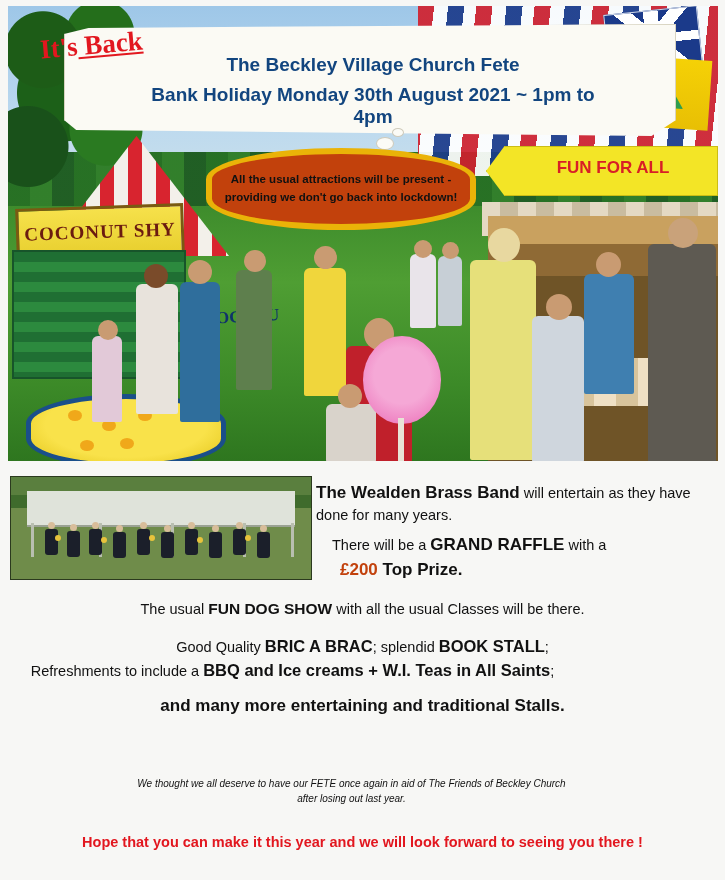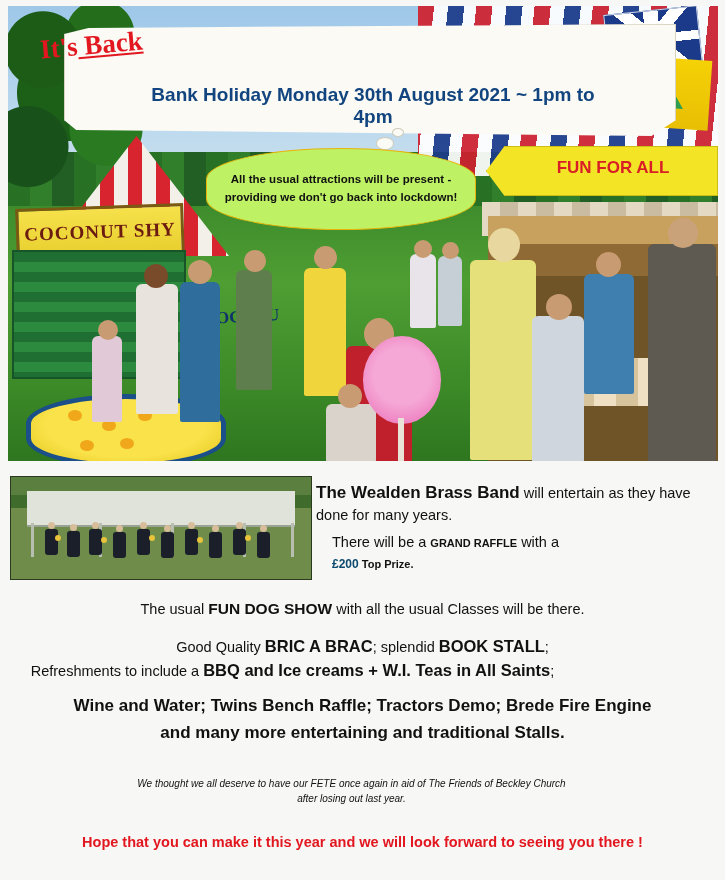--- a/index.html
+++ b/index.html
@@ -169,22 +169,22 @@
     position: absolute; left: 130px; width: 470px;
     color: #12457f; font-weight: bold; text-align: center;
     font-family: "Liberation Sans", sans-serif;
   }
   .banner-line1 { top: 48px; font-size: 19px; }
   .banner-line2 { top: 78px; font-size: 19px; }
 
   
   .bubble {
     position: absolute; left: 198px; top: 142px; width: 270px; height: 82px;
-    background: #bef264;
-    border: 1px solid #eab308;
+    background: #c2410c;
+    border: 6px solid #eab308;
     border-radius: 50% / 38%;
     display: flex; align-items: center; justify-content: flex-start;
     padding: 4px 12px; box-sizing: border-box;
   }
   .bubble-text {
     color: #111; font-size: 11.5px; font-weight: bold; text-align: center; line-height: 1.55;
   }
   .bubble-tail1 {
     position: absolute; left: 368px; top: 131px; width: 16px; height: 11px;
     background: #fbfbf6; border: 1px solid #cfcaba; border-radius: 50%;
@@ -240,22 +240,22 @@
   }
   .p-band {
     position: absolute; left: 316px; top: 10px; width: 388px;
     font-size: 14.5px;
   }
   .p-band b { font-size: 17px; font-weight: bold; }
   .p-raffle {
     position: absolute; left: 332px; top: 62px; width: 388px;
     font-size: 14.5px;
   }
-  .p-raffle .big { font-size: 11px; font-weight: bold; }
-  .p-raffle .price { color: #0c4a6e; font-size: 12px; font-weight: bold; }
+  .p-raffle .big { font-size: 17px; font-weight: bold; }
+  .p-raffle .price { color: #c2410c; font-size: 17px; font-weight: bold; margin-left: 8px; }
   .p-dog {
     position: absolute; left: 0; top: 128px; width: 725px; text-align: center;
     font-size: 14.5px;
   }
   .p-dog b { font-size: 15.5px; }
   .p-bric {
     position: absolute; left: 0; top: 164px; width: 725px; text-align: center;
     font-size: 14.5px;
   }
   .p-bric b { font-size: 16.5px; }
@@ -347,20 +347,21 @@
     <div class="person" style="left:402px; top:248px; width:26px; height:74px; background:#e9e4ea;"></div>
     <div class="head" style="left:406px; top:234px; width:18px; height:18px;"></div>
 
     <div class="person" style="left:430px; top:250px; width:24px; height:70px; background:#c7cfd6;"></div>
     <div class="head" style="left:434px; top:236px; width:17px; height:17px;"></div>
 
     <div class="banner"></div>
     <div class="banner-itsback">
       <span>It's<u> Back</u></span>
     </div>
+    <div class="banner-line1">The Beckley Village Church Fete</div>
     <div class="banner-line2">Bank Holiday Monday 30th August 2021 ~ 1pm to 4pm</div>
 
     <div class="bubble-tail2"></div>
     <div class="bubble-tail1"></div>
     <div class="bubble">
       <div class="bubble-text">All the usual attractions will be present -  providing we don't go back into lockdown!</div>
     </div>
 
     <div class="funsign"></div>
     <div class="funsign-text">FUN FOR ALL</div>
@@ -407,21 +408,20 @@
 
     <div class="para p-bric">
       <span>Good Quality </span><b>BRIC A BRAC</b><span>; splendid </span><b>BOOK STALL</b><span>;</span>
     </div>
 
     <div class="para p-refresh">
       <span>Refreshments to include a </span><b>BBQ and Ice creams + W.I. Teas in All Saints</b><span>;</span>
     </div>
 
     <div class="para p-stalls">
-      <div>Wine and Water; Twins Bench Raffle; Tractors Demo; Brede Fire Engine</div>
       <div>and many more entertaining and traditional Stalls.</div>
     </div>
 
     <div class="para p-thought">
       <div>We thought we all deserve to have our FETE once again in aid of The Friends of Beckley Church</div>
       <div>after losing out last year.</div>
     </div>
 
     <div class="para p-hope">Hope that you can make it this year and we will look forward to seeing you there !</div>
   </div>

